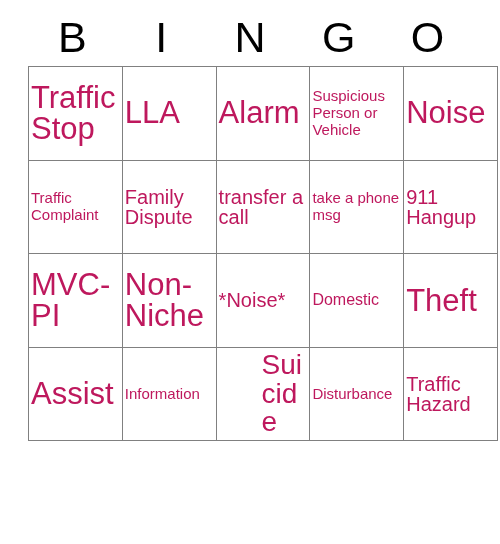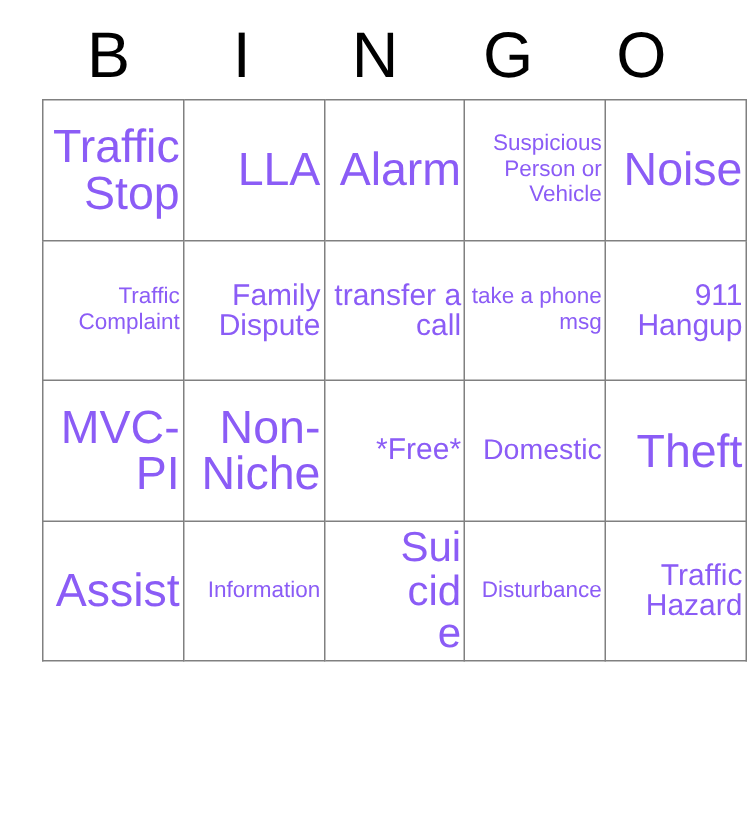--- a/index.html
+++ b/index.html
@@ -44,37 +44,37 @@
   .grid {
     width: 444px;
     border-collapse: collapse;
     table-layout: fixed;
   }
   .grid td {
     border: 1px solid #808080;
     width: 88.8px;
     height: 90.6px;
     padding: 1px 2px;
-    text-align: right;
+    text-align: left;
     vertical-align: middle;
-    color: #8b5cf6;
+    color: #be185d;
     overflow: hidden;
     word-wrap: break-word;
   }
 
   .cell-text {
     display: block;
     line-height: 1.02;
   }
 
   
   .fs-xl  { font-size: 31px; }
   .fs-lg  { font-size: 28px; margin-left: 43px; }
   .fs-md  { font-size: 20px; }
-  .fs-sm  { font-size: 19px; }
+  .fs-sm  { font-size: 16px; }
   .fs-xs  { font-size: 15px; }
   .fs-xxs { font-size: 15px; }
 
   .fs-xs.cell-text,
   .fs-xxs.cell-text { line-height: 1.12; }
 </style>
 </head>
 <body>
 
 <div class="card">
@@ -124,21 +124,21 @@
           </td>
       </tr>
       <tr>
         <td>
             <span class="cell-text fs-xl">MVC-PI</span>
           </td>
         <td>
             <span class="cell-text fs-xl">Non-Niche</span>
           </td>
         <td>
-            <span class="cell-text fs-md">*Free*</span>
+            <span class="cell-text fs-md">*Noise*</span>
           </td>
         <td>
             <span class="cell-text fs-sm">Domestic</span>
           </td>
         <td>
             <span class="cell-text fs-xl">Theft</span>
           </td>
       </tr>
       <tr>
         <td>

